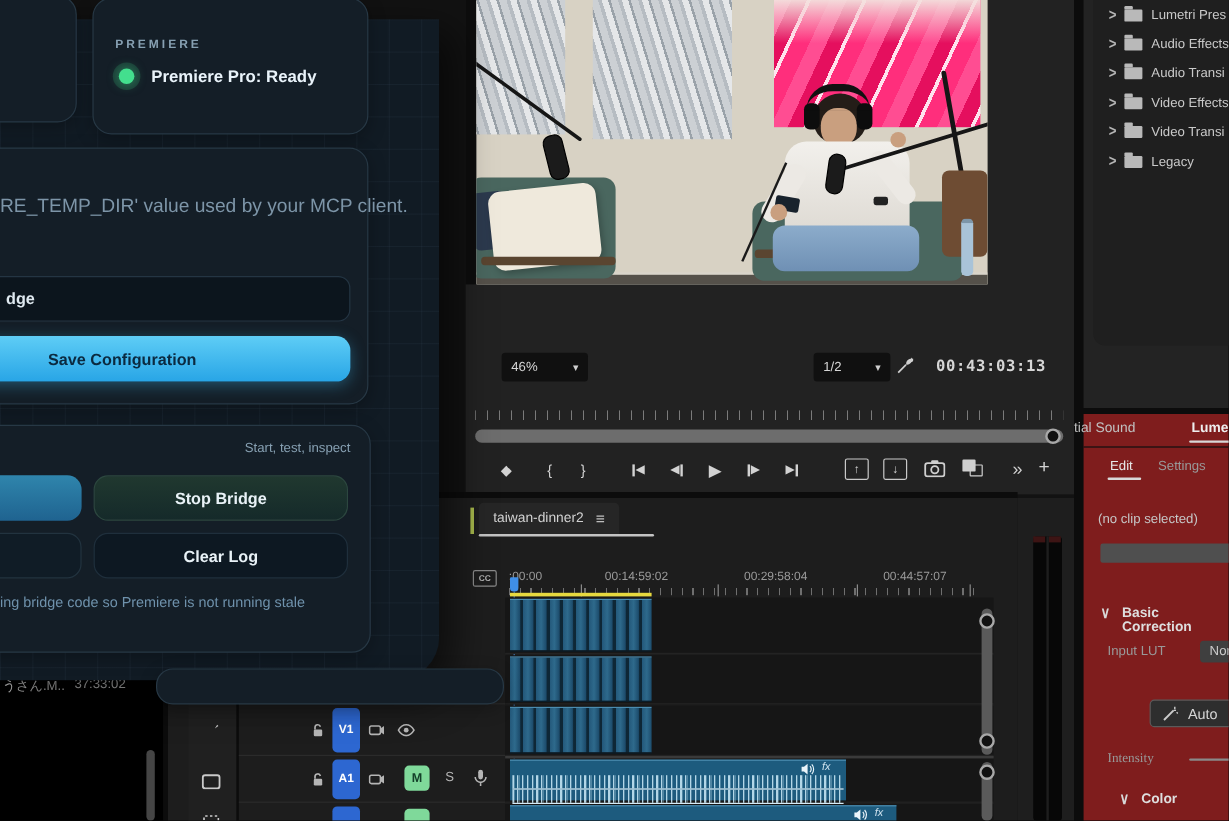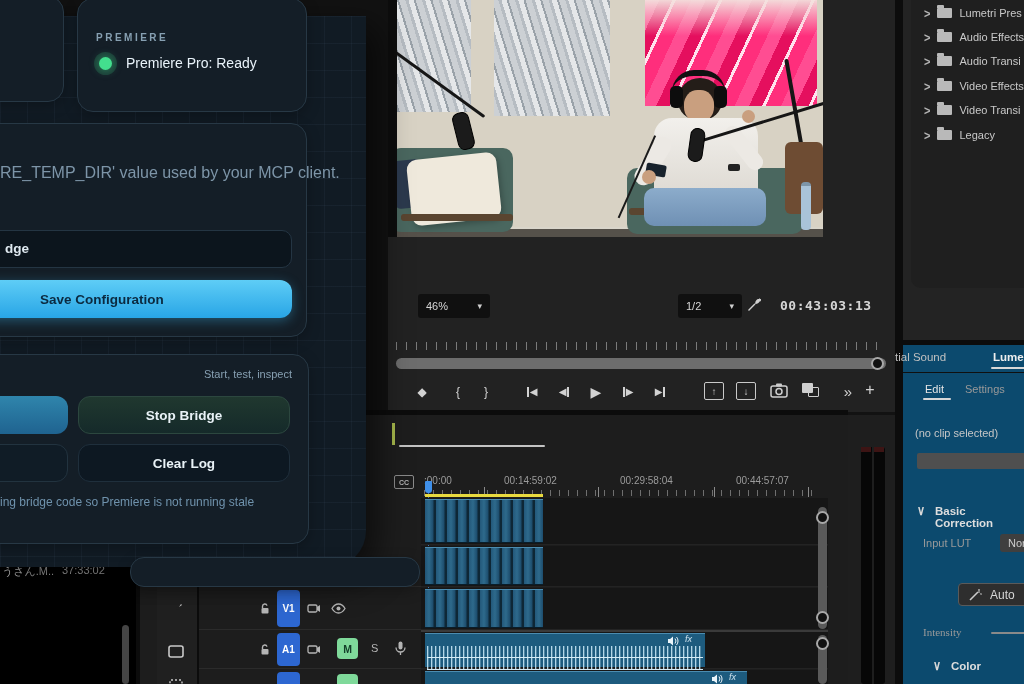--- a/index.html
+++ b/index.html
@@ -233,21 +233,21 @@
     </div>
     <div class="fx-row" style="top:124px;">
       <span style="width:14px;"></span>
         <span class="chev">&gt;</span>
       <span class="folder"></span>
       <span class="fx-label">Legacy</span>
     </div>
   </div>
 
   <div class="abs divline" style="left:903px;top:340px;width:121px;height:5px;"></div>
-  <div class="abs panel" style="left:903px;top:345px;width:121px;height:339px;background:#0c4a6e;">
+  <div class="abs panel" style="left:903px;top:345px;width:121px;height:339px;background:#7f1d1d;">
     <div class="abs" style="left:-8px;top:6px;font-size:11.5px;color:#c0c0c0;">tial Sound</div>
     <div class="abs" style="left:90px;top:6px;font-size:11.5px;font-weight:700;color:#eee;">Lume</div>
     <div class="tabu" style="left:88px;top:22px;width:36px;"></div>
     <div class="abs" style="left:0;top:27px;width:121px;height:1px;background:#101010;"></div>
     <div class="abs" style="left:22px;top:38px;font-size:11px;font-weight:400;color:#e6e6e6;">Edit</div>
     <div class="tabu" style="left:20px;top:53px;width:28px;height:1.5px;"></div>
     <div class="abs lum-label" style="left:62px;top:38px;">Settings</div>
     <div class="abs" style="left:12px;top:82px;font-size:11px;color:#c6c6c6;">(no clip selected)</div>
     <div class="abs" style="left:14px;top:108px;width:120px;height:16px;background:#4f4f4f;border-radius:2px;"></div>
     <div class="abs chev" style="left:14px;top:159px;color:#d8d8d8;">∨</div>
@@ -304,20 +304,24 @@
           <rect x="1" y="1" width="14" height="11" rx="2" fill="none" stroke="#c9c9c9" stroke-width="1.6"></rect>
         </svg>
     </div>
     <div class="tool" style="left:24px;top:258px;">
       <svg width="14" height="12" viewBox="0 0 14 12">
           <rect x="1" y="1" width="12" height="11" rx="1" fill="none" stroke="#c9c9c9" stroke-width="1.4" stroke-dasharray="2 2"></rect>
         </svg>
     </div>
 
     <div class="abs" style="left:252px;top:8px;width:3px;height:22px;background:#a7b84c;"></div>
+    <div class="seq-tab" style="left:259px;top:4px;">
+      <span>taiwan-dinner2</span>
+      <span style="font-size:13px;color:#bdbdbd;">≡</span>
+    </div>
     <div class="tabu" style="left:259px;top:30px;width:146px;background:#c3c3c3;"></div>
 
     <div class="abs" style="left:254px;top:60px;width:18px;height:12px;border:1px solid #8a8a8a;border-radius:2px;font-size:7px;color:#b5b5b5;display:flex;align-items:center;justify-content:center;font-weight:700;">CC</div>
     <div class="ruler-lab" style="left:284px;top:60px;">:00:00</div>
     <div class="ruler-lab" style="left:364px;top:60px;">00:14:59:02</div>
     <div class="ruler-lab" style="left:480px;top:60px;">00:29:58:04</div>
     <div class="ruler-lab" style="left:596px;top:60px;">00:44:57:07</div>
     <div class="ticks" style="left:284px;top:75px;width:390px;"></div>
     <div class="majortick" style="left:344px;top:72px;"></div>
     <div class="majortick" style="left:458px;top:72px;"></div>
@@ -431,21 +435,21 @@
   <div class="abs overlay">
 
     <div class="card" style="left:-42px;top:-20px;width:106px;height:106px;"></div>
     <div class="card" style="left:77px;top:-18px;width:230px;height:114px;"></div>
     <div class="card" style="left:-42px;top:107px;width:349px;height:214px;"></div>
     <div class="card" style="left:-42px;top:338px;width:351px;height:190px;"></div>
     <div class="card" style="left:130px;top:541px;width:290px;height:30px;border-radius:14px;"></div>
 
     <div class="abs ov-sec" style="left:96px;top:16px;letter-spacing:2.5px;font-weight:700;font-size:10px;">PREMIERE</div>
     <div class="abs glow-dot" style="left:99px;top:41px;"></div>
-    <div class="abs" style="left:126px;top:39px;font-size:14px;font-weight:400;color:#e9f3fa;">Premiere Pro: Ready</div>
+    <div class="abs" style="left:126px;top:39px;font-size:14px;font-weight:700;color:#e9f3fa;">Premiere Pro: Ready</div>
 
     <div class="abs" style="left:0;top:148px;font-size:16px;color:#7d95a8;white-space:nowrap;">RE_TEMP_DIR' value used by your MCP client.</div>
     <div class="abs" style="left:-60px;top:214px;width:352px;height:38px;background:#0c151d;border:1px solid #243543;border-radius:10px;box-sizing:border-box;">
       <span class="abs" style="left:64px;top:10px;font-size:13.5px;font-weight:700;color:#dfe9f0;">dge</span>
     </div>
     <div class="ov-btn" style="left:-60px;top:264px;width:352px;height:38px;background:linear-gradient(180deg,#5ecdf6,#28a5e6);box-shadow:0 3px 12px rgba(62,190,244,.35);color:#0b2a40;justify-content:flex-start;padding-left:100px;">
       <span>Save Configuration</span>
     </div>
 
     <div class="abs ov-sec" style="left:0;top:352px;width:292px;text-align:right;">Start, test, inspect</div>

